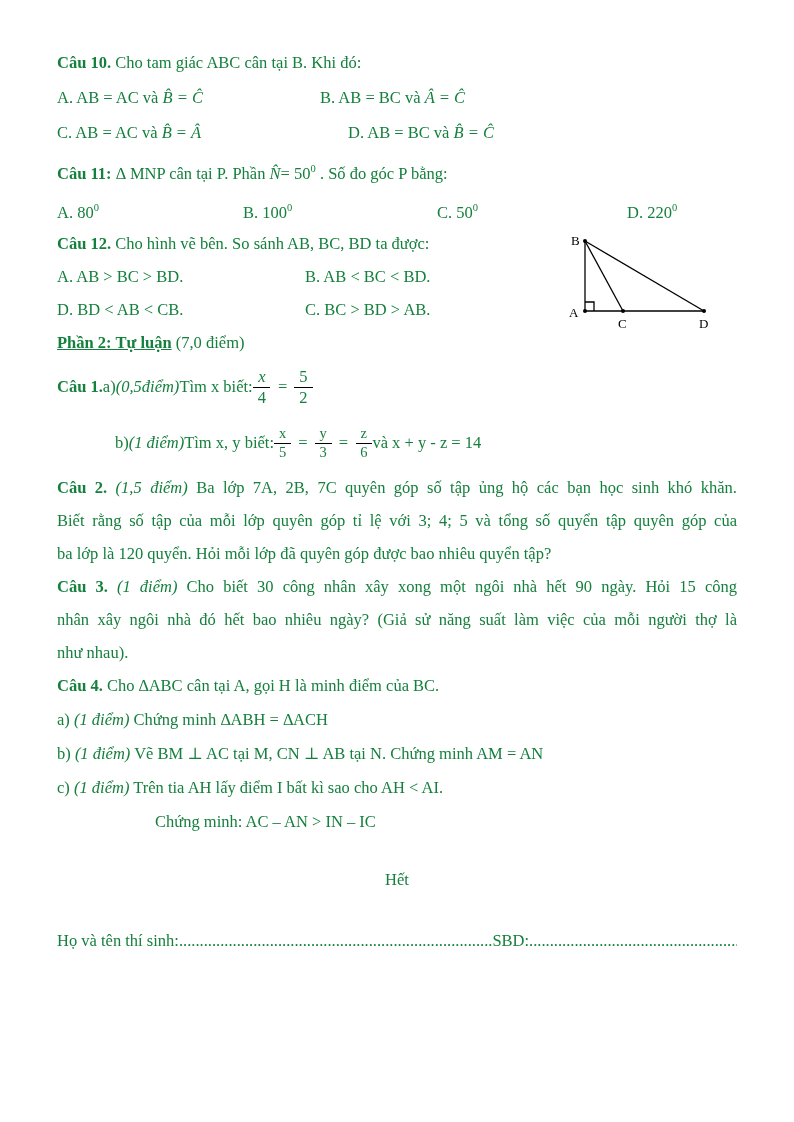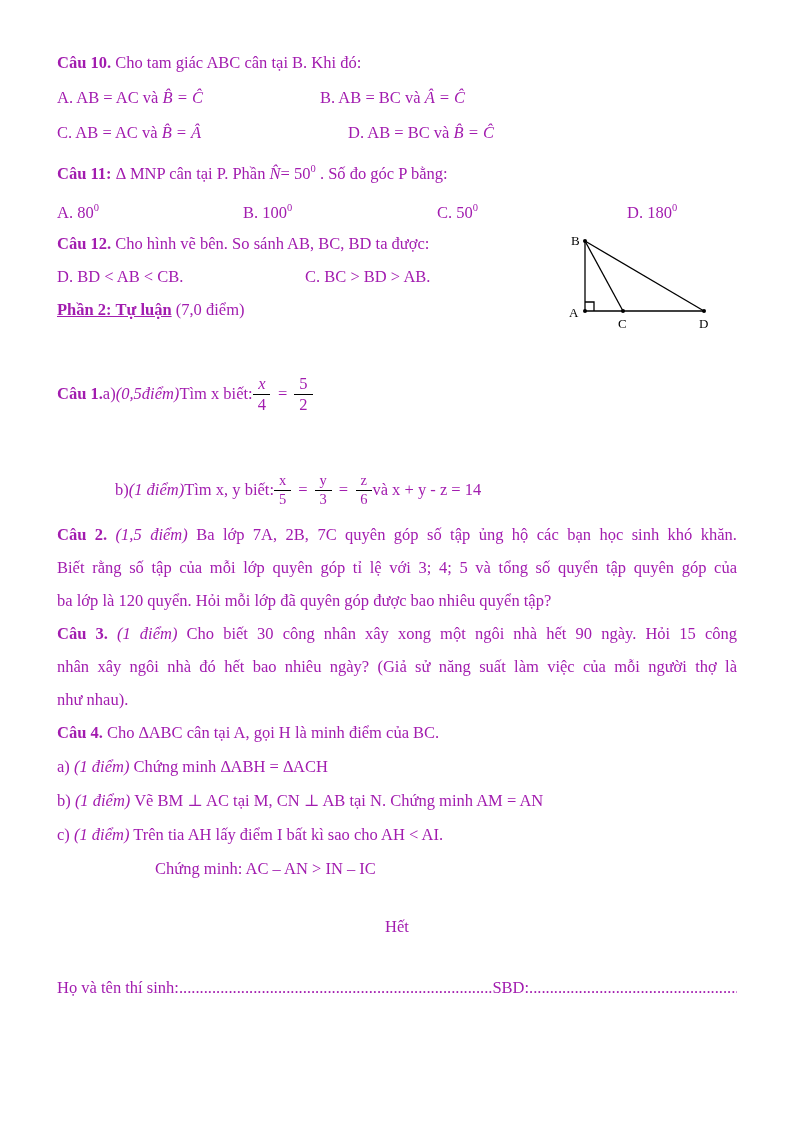--- a/index.html
+++ b/index.html
@@ -1,21 +1,21 @@
 <!DOCTYPE html>
 <html><head>
 <meta charset="utf-8">
 <style>
   html,body { margin:0; padding:0; background:#e8e8e8; }
   .page {
     position:relative;
     width:794px; height:1122px;
     margin:0 auto;
     background:#ffffff;
-    color:#a21caf;
+    color:#15803d;
     font-family:"Liberation Serif","DejaVu Serif",serif;
     font-size:16.5px;
     overflow:hidden;
   }
   .content { position:absolute; left:57px; top:46px; width:680px; }
   .b { font-weight:bold; }
   .i { font-style:italic; }
   .u { text-decoration:underline; }
   .mi { font-style:italic; }
   .line { line-height:33px; }
@@ -24,21 +24,21 @@
   .lh34 { line-height:34px; }
   .lh35 { line-height:35px; }
   .lh36 { line-height:36px;gap:28px; }
   .grid2a { display:grid; grid-template-columns:263px 1fr; }
   .grid2b { display:grid; grid-template-columns:248px 1fr; }
   .grid4  { display:grid; grid-template-columns:186px 194px 190px 1fr; }
   .jline {
     text-align:justify; text-align-last:justify;
     line-height:33px; height:33px; overflow:hidden;
   }
-  .mrow { display:flex; align-items:center; height:56px;margin-top:40px; }
+  .mrow { display:flex; align-items:center; height:56px; }
   .ml58 { margin-left:58px; }
   .ml98 { margin-left:98px; }
   .center { text-align:center; }
   .frac { display:inline-flex; flex-direction:column; align-items:center; line-height:1.2; }
   .frac .fn { display:block; padding:0 5px; border-bottom:1.4px solid #000; text-align:center; }
   .frac .fd { display:block; padding:0 5px; text-align:center; }
   .frac.small { font-size:14.5px; }
   .eq { margin:0 7px; }
   sup { font-size:10.5px; }
   .spacer25 { height:25px; }
@@ -64,25 +64,29 @@
       <span><span>D. AB = BC và </span><span class="mi">B̂ = Ĉ</span></span>
     </div>
 
     <div class="line lh36">
       <span class="b">Câu 11:</span><span> ∆ MNP cân tại P. Phần </span><span class="mi">N̂</span><span>= 50</span><sup>0</sup><span> . Số đo góc P bằng:</span>
     </div>
     <div class="grid4 lh32">
       <span><span>A. 80</span><sup>0</sup></span>
       <span><span>B. 100</span><sup>0</sup></span>
       <span><span>C. 50</span><sup>0</sup></span>
-      <span><span>D. 180</span><sup>0</sup></span>
+      <span><span>D. 220</span><sup>0</sup></span>
     </div>
 
     <div class="line lh32">
       <span class="b">Câu 12.</span><span> Cho hình vẽ bên. So sánh AB, BC, BD ta được:</span>
+    </div>
+    <div class="grid2b lh33">
+      <span>A. AB &gt; BC &gt; BD.</span>
+      <span>B. AB &lt; BC &lt; BD.</span>
     </div>
     <div class="grid2b lh33">
       <span>D. BD &lt; AB &lt; CB.</span>
       <span>C. BC &gt; BD &gt; AB.</span>
     </div>
 
     <div class="line lh33">
       <span class="b u">Phần 2: Tự luận</span><span> (7,0 điểm)</span>
     </div>
 

